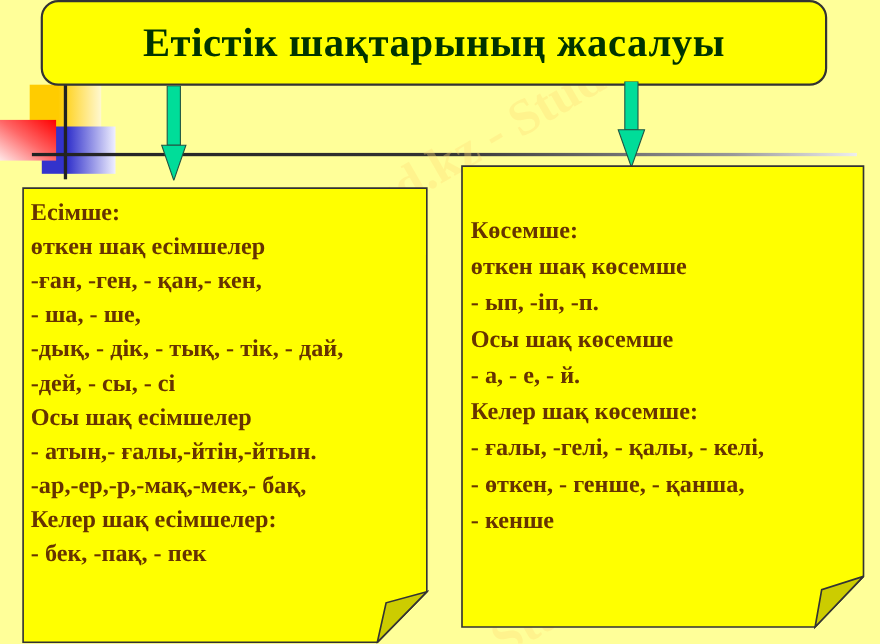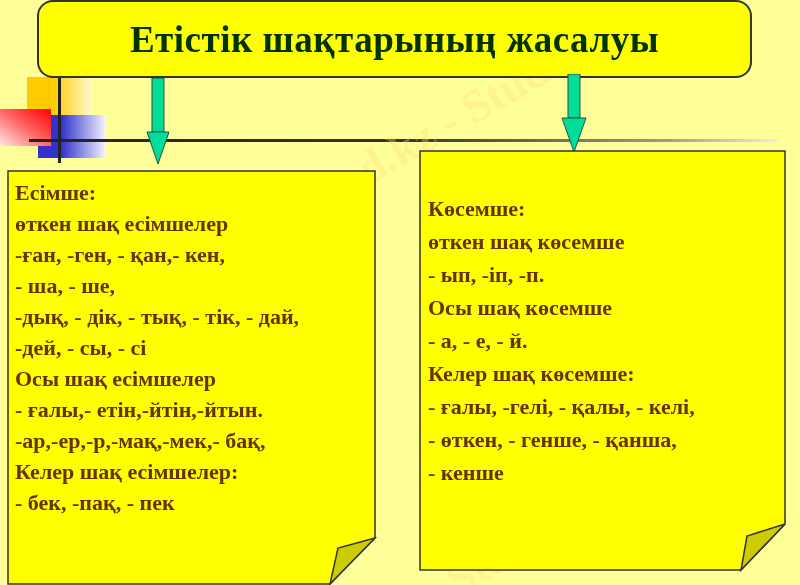--- a/index.html
+++ b/index.html
@@ -56,34 +56,34 @@
     <polygon points="1,54 23,54 12,86" fill="#00dd99" stroke="#225544" stroke-width="1"></polygon>
   </svg>
 </div>
 <div class="arrow" style="left:561px;top:74px;width:26px;height:78px;">
   <svg width="26" height="78" viewBox="0 0 26 78">
     <rect x="7" y="0" width="12" height="44" fill="#00dd99" stroke="#225544" stroke-width="1"></rect>
     <polygon points="1,44 25,44 13,78" fill="#00dd99" stroke="#225544" stroke-width="1"></polygon>
   </svg>
 </div>
 
-<div class="note" style="left:7px;top:170px;width:370px;height:415px;">
+<div class="note" style="left:20px;top:170px;width:370px;height:415px;">
   <svg width="370" height="415" viewBox="0 0 370 415">
     <polygon points="1,1 368,1 368,368 323,414 1,414" fill="#ffff00" stroke="#333" stroke-width="1.5"></polygon>
     <polygon points="368,368 331,378 323,414" fill="#cccc00" stroke="#333" stroke-width="1.5"></polygon>
   </svg>
   <div class="lines" style="left:8px;top:7px;">
     <div>Есімше:</div>
     <div>өткен шақ есімшелер</div>
     <div>-ған, -ген, - қан,- кен,</div>
     <div>- ша, - ше,</div>
     <div>-дық, - дік, - тық, - тік, - дай,</div>
     <div>-дей, - сы, - сі</div>
     <div>Осы шақ есімшелер</div>
-    <div>- ғалы,- етін,-йтін,-йтын.</div>
+    <div>- атын,- ғалы,-йтін,-йтын.</div>
     <div>-ар,-ер,-р,-мақ,-мек,- бақ,</div>
     <div>Келер шақ есімшелер:</div>
     <div>- бек, -пақ, - пек</div>
   </div>
 </div>
 
 <div class="note" style="left:419px;top:150px;width:369px;height:422px;">
   <svg width="369" height="422" viewBox="0 0 369 422">
     <polygon points="1,1 366,1 366,374 322,420 1,420" fill="#ffff00" stroke="#333" stroke-width="1.5"></polygon>
     <polygon points="366,374 328,386 322,420" fill="#cccc00" stroke="#333" stroke-width="1.5"></polygon>

